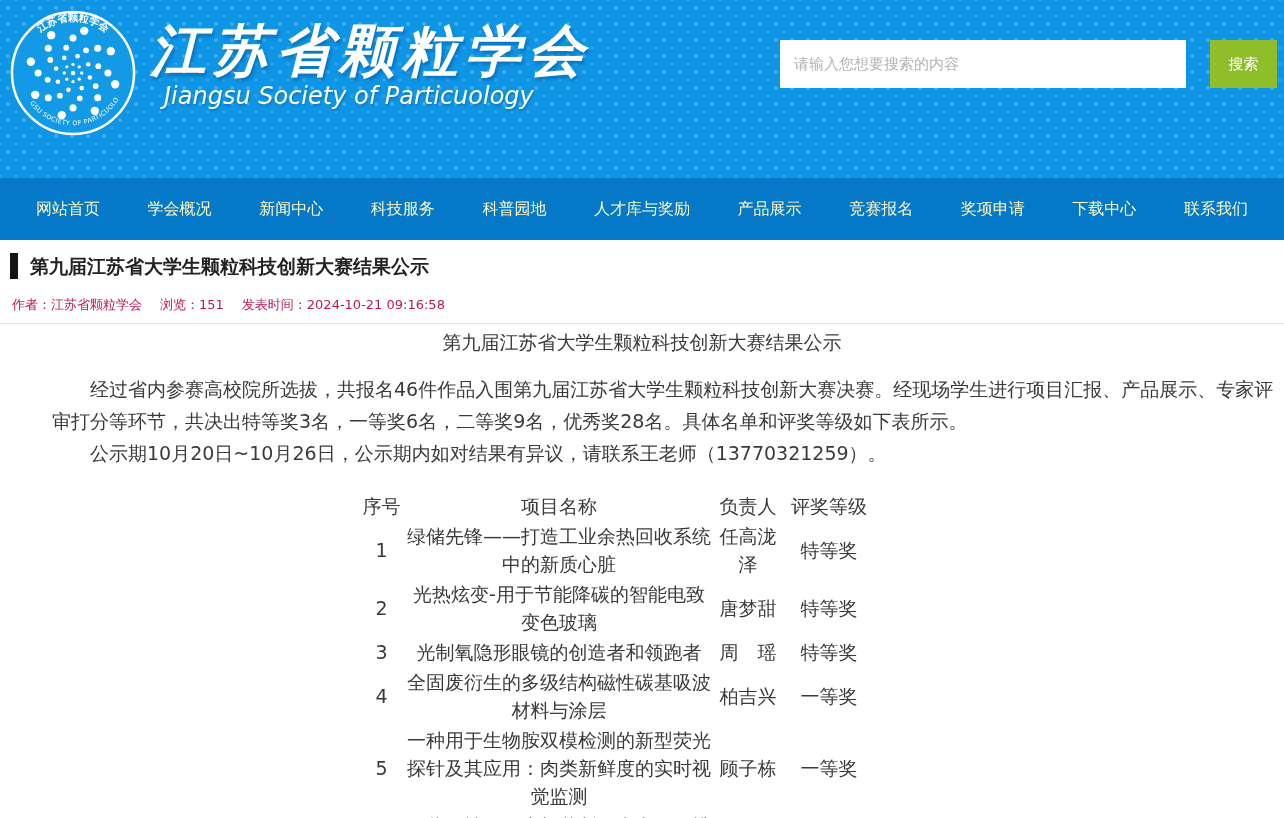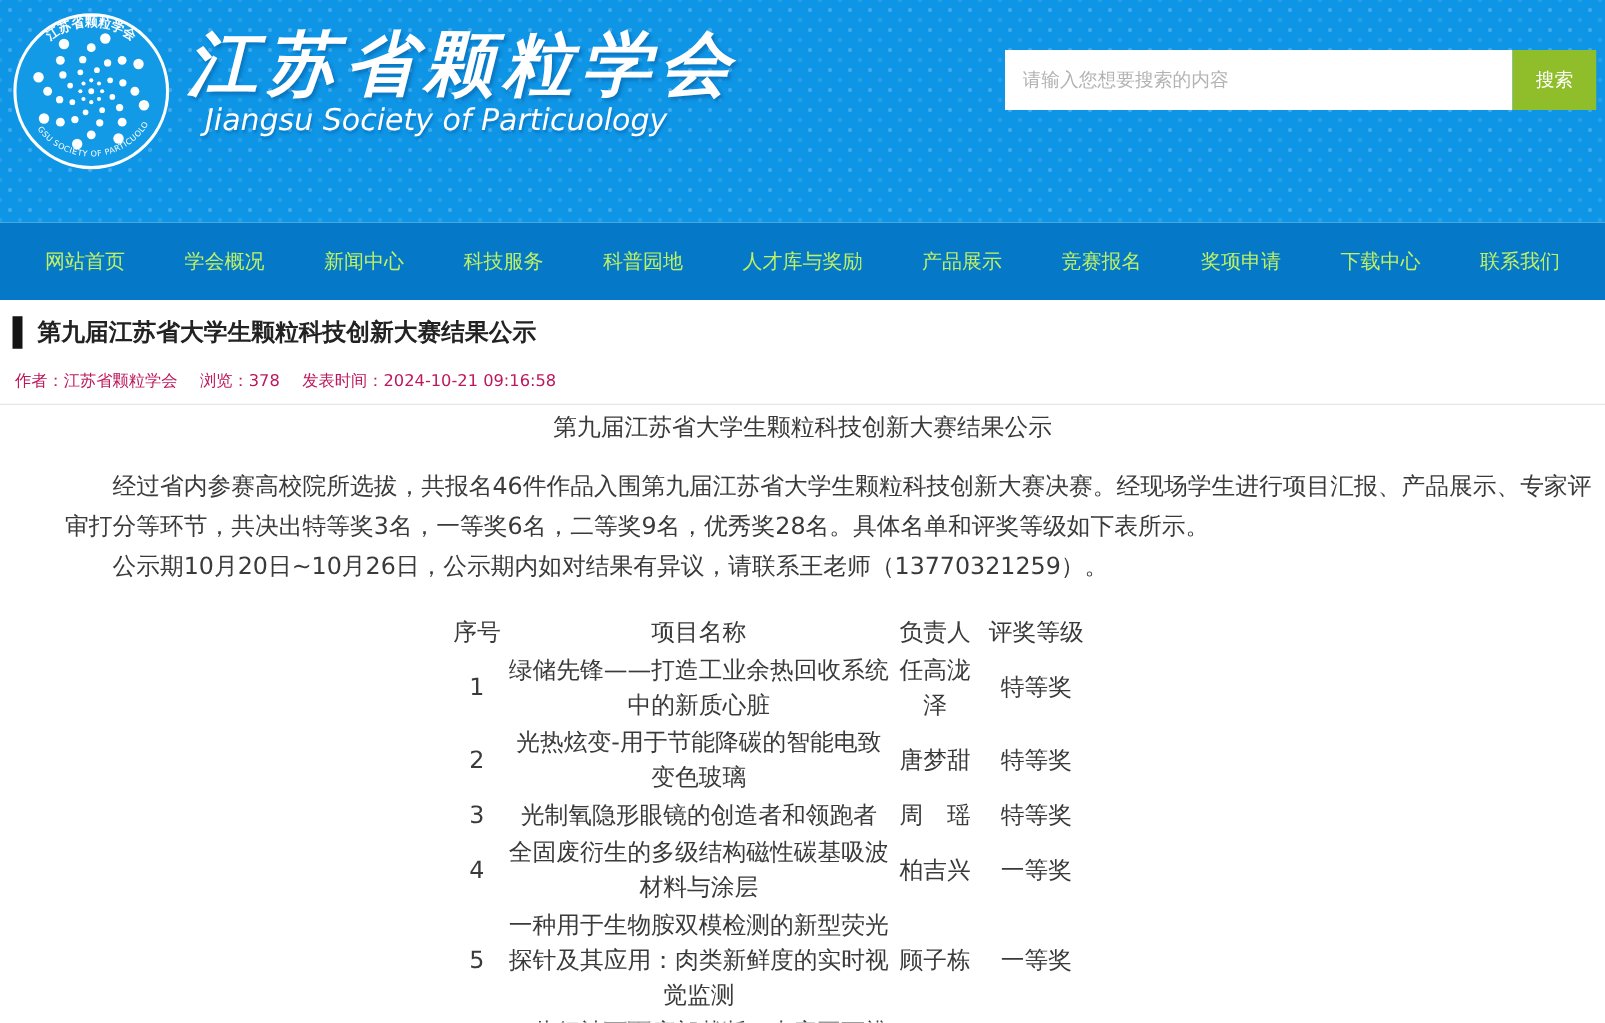--- a/index.html
+++ b/index.html
@@ -25,40 +25,40 @@
     position:absolute; left:150px; top:14px;
     font-size:56px; font-weight:bold; font-style:italic;
     color:#ffffff; letter-spacing:7px; white-space:nowrap;
     text-shadow:2px 3px 3px rgba(0,60,120,.35);
   }
   .brand-en {
     position:absolute; left:164px; top:82px;
     font-size:24px; font-style:italic; color:#ffffff; white-space:nowrap;
     text-shadow:1px 2px 2px rgba(0,60,120,.3);
   }
-  .search { position:absolute; top:40px; right:7px; display:flex; }
+  .search { position:absolute; top:40px; right:7px; display:flex;gap:24px; }
   .search input {
     width:406px; height:48px; border:none; outline:none;
     padding:0 14px; font-size:15px; color:#555;
     font-family:inherit; background:#ffffff;
   }
   .search input::placeholder { color:#b3b3b3; }
   .search button {
     width:67px; height:48px; border:none; cursor:pointer;
     background:#8fbe2a; color:#ffffff; font-size:15px; font-family:inherit;
   }
 
   
   .nav {
     height:62px; background:#0678c8;
     display:flex; align-items:center; justify-content:space-between;
     padding:0 36px;
   }
   .nav a {
-    color:#bef264; font-size:16px; text-decoration:none; white-space:nowrap;
+    color:#fef9c3; font-size:16px; text-decoration:none; white-space:nowrap;
     cursor:pointer;
   }
 
   
   .title-row { margin:13px 10px 0 10px; display:flex; align-items:center; }
   .title-bar { width:8px; height:26px; background:#141414; margin-right:12px; flex:none; }
   .page-title { margin:0; font-size:19px; font-weight:bold; color:#222; line-height:26px; }
   .meta { margin:17px 10px 0 12px; display:flex; gap:18px; font-size:13px; color:#be185d; }
   .divider { margin-top:9px; border-bottom:1px solid #e6e6e6; height:0; }
 
@@ -166,21 +166,21 @@
     <a>联系我们</a>
   </nav>
 
 <div class="title-row">
   <span class="title-bar"></span>
   <h1 class="page-title">第九届江苏省大学生颗粒科技创新大赛结果公示</h1>
 </div>
 
 <div class="meta">
   <span>作者：江苏省颗粒学会</span>
-  <span>浏览：378</span>
+  <span>浏览：151</span>
   <span>发表时间：2024-10-21 09:16:58</span>
 </div>
 <div class="divider"></div>
 
 <main class="content">
   <h2 class="heading">第九届江苏省大学生颗粒科技创新大赛结果公示</h2>
 
   <div class="paras">
     <p>经过省内参赛高校院所选拔，共报名46件作品入围第九届江苏省大学生颗粒科技创新大赛决赛。经现场学生进行项目汇报、产品展示、专家评审打分等环节，共决出特等奖3名，一等奖6名，二等奖9名，优秀奖28名。具体名单和评奖等级如下表所示。</p>
     <p>公示期10月20日~10月26日，公示期内如对结果有异议，请联系王老师（13770321259）。</p>

